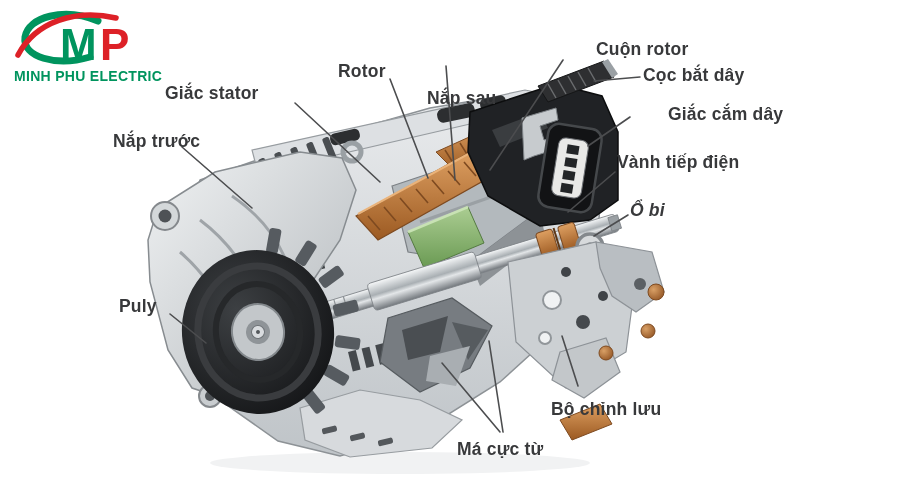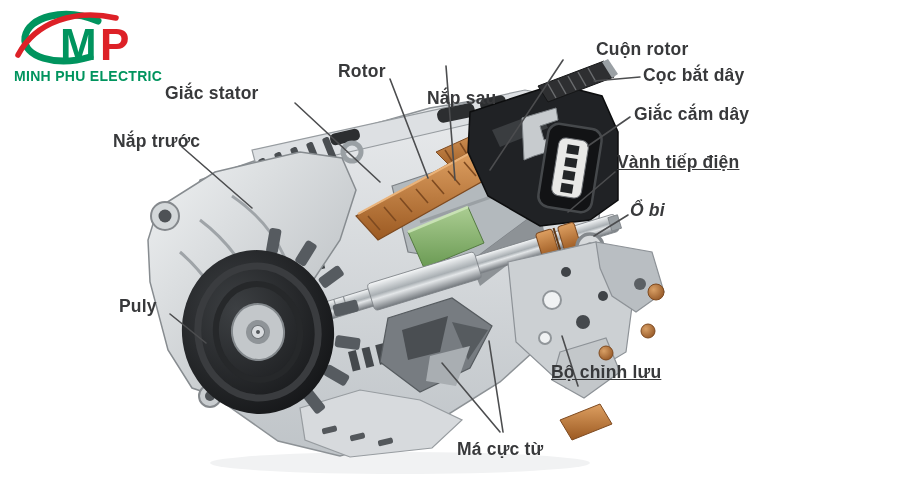--- a/index.html
+++ b/index.html
@@ -272,19 +272,19 @@
     <text x="88" y="55" font-size="44" font-weight="bold" fill="#dd2127">P</text>
     <text x="2" y="76" font-size="14" font-weight="bold" fill="#00945e" letter-spacing="0.3">MINH PHU ELECTRIC</text>
   </svg>
 
   <span class="part-label" style="left:113px; top:123px;margin-top:8px;">Nắp trước</span>
   <span class="part-label" style="left:165px; top:83px;">Giắc stator</span>
   <span class="part-label" style="left:338px; top:61px;">Rotor</span>
   <span class="part-label" style="left:427px; top:46px;margin-top:42px;">Nắp sau</span>
   <span class="part-label" style="left:565px; top:39px;margin-left:31px;">Cuộn rotor</span>
   <span class="part-label" style="left:643px; top:65px;">Cọc bắt dây</span>
-  <span class="part-label" style="left:634px; top:104px;text-align:right;">Giắc cắm dây</span>
-  <span class="part-label" style="left:617px; top:152px;text-decoration:underline;">Vành tiếp điện</span>
+  <span class="part-label" style="left:668px; top:104px;text-align:right;">Giắc cắm dây</span>
+  <span class="part-label" style="left:617px; top:152px;">Vành tiếp điện</span>
   <span class="part-label" style="left:630px; top:200px;font-style:italic;">Ổ bi</span>
   <span class="part-label" style="left:119px; top:296px;">Puly</span>
-  <span class="part-label" style="left:551px; top:362px;text-decoration:underline;">Bộ chỉnh lưu</span>
+  <span class="part-label" style="left:551px; top:399px;">Bộ chỉnh lưu</span>
   <span class="part-label" style="left:457px; top:432px;margin-top:7px;">Má cực từ</span>
 </div>
 
 </body></html>

